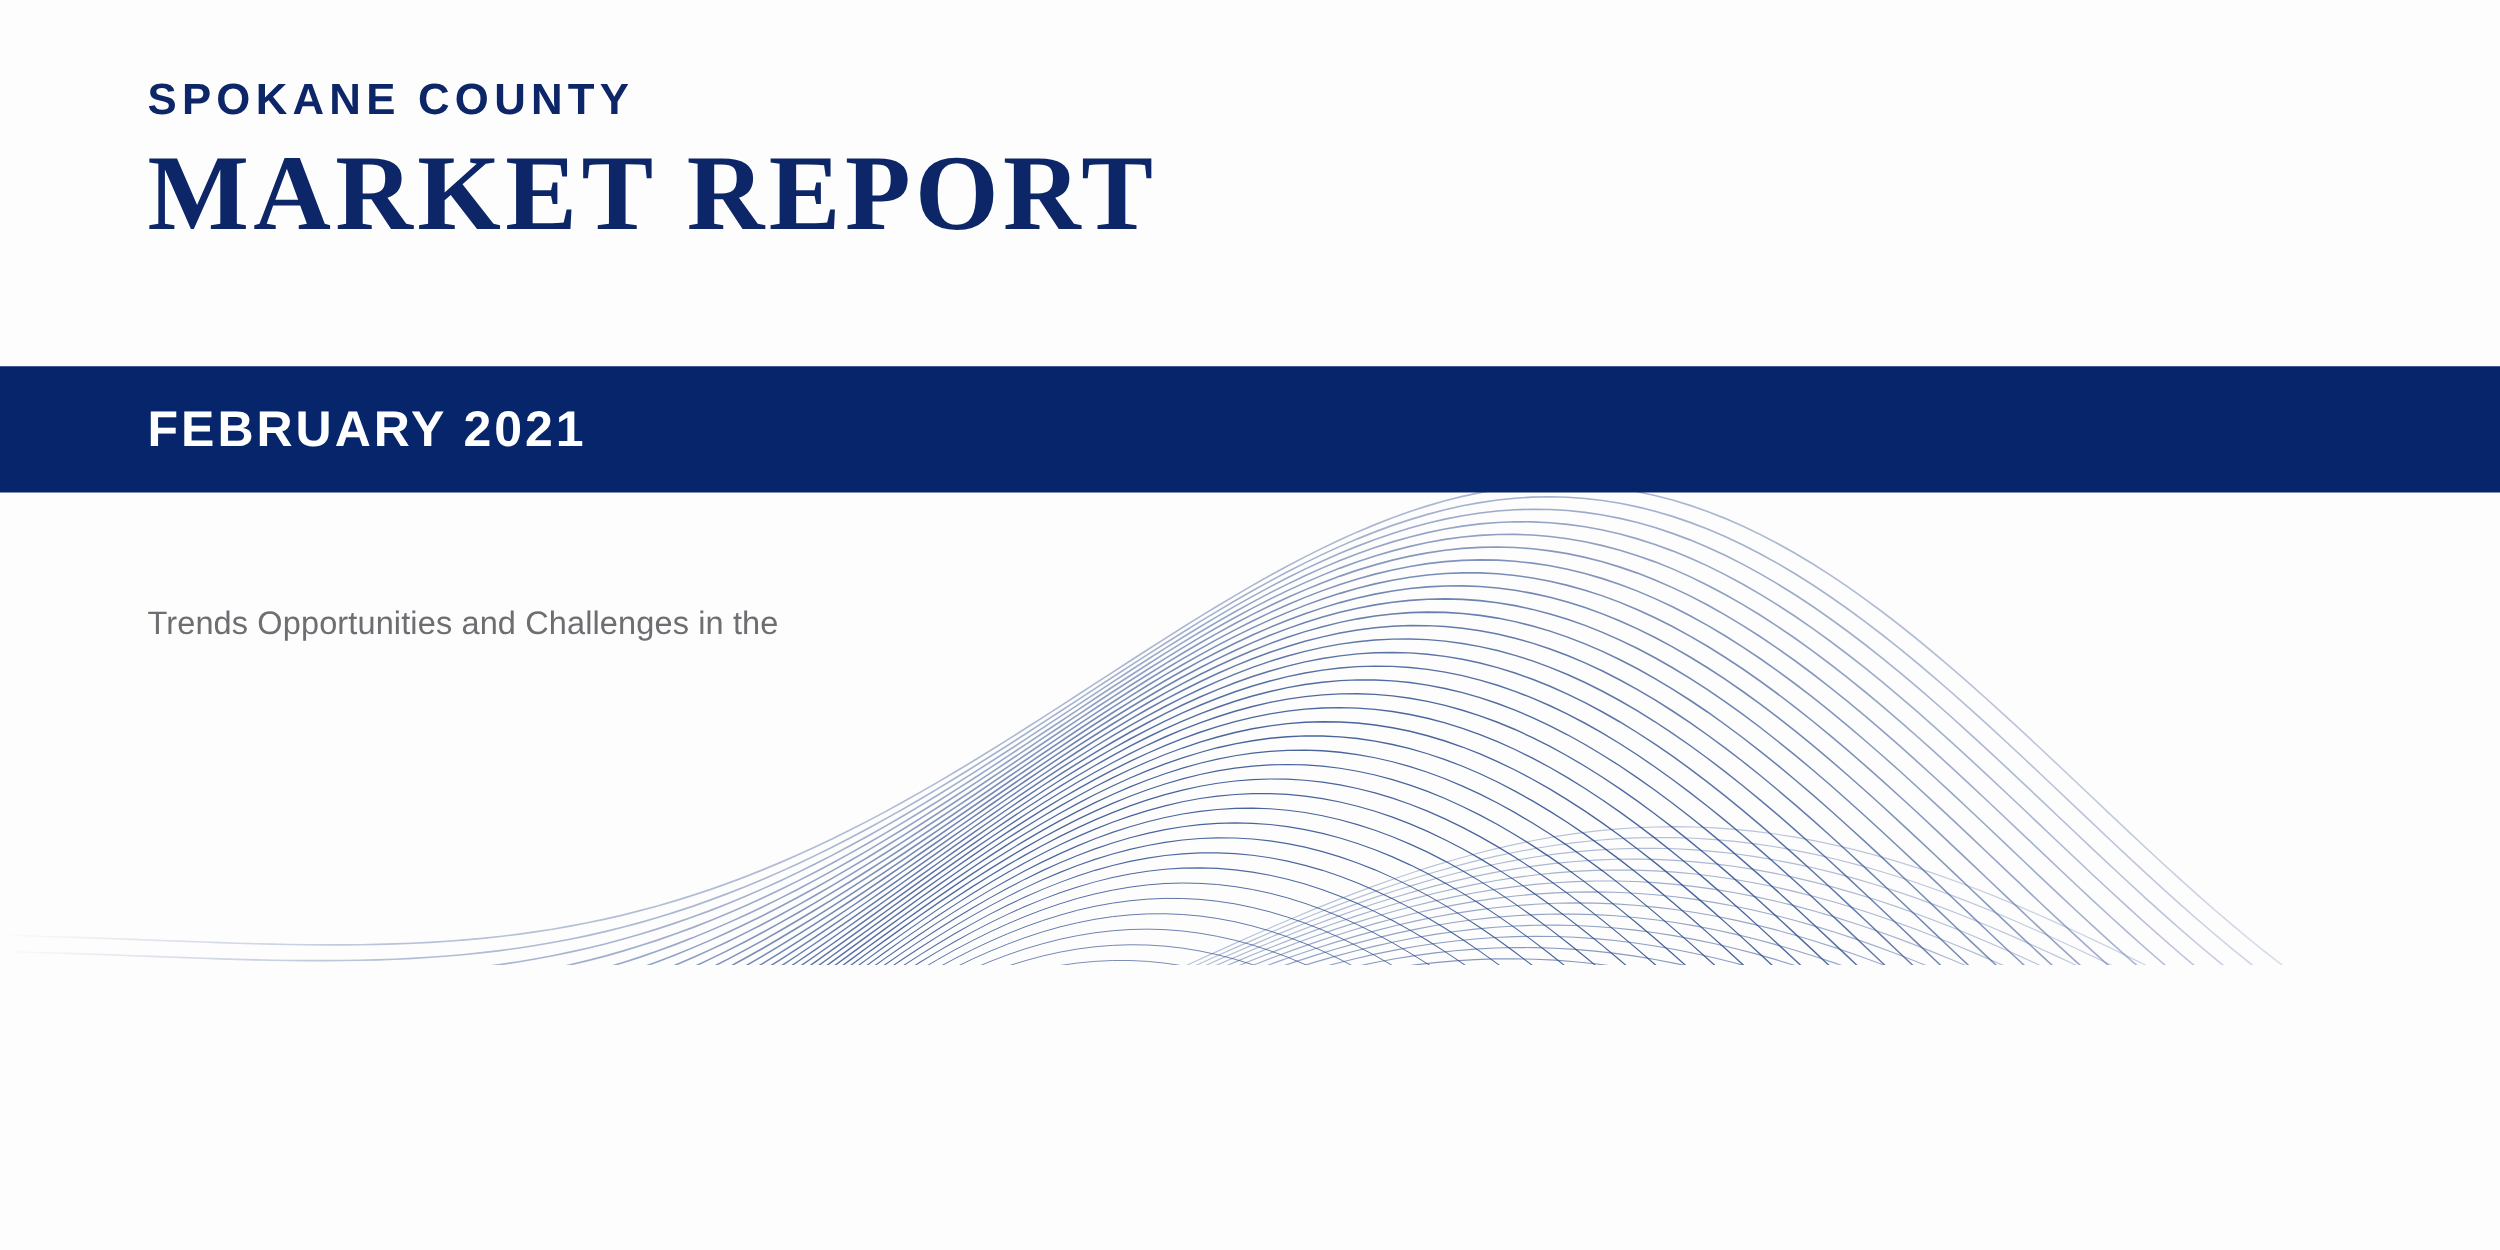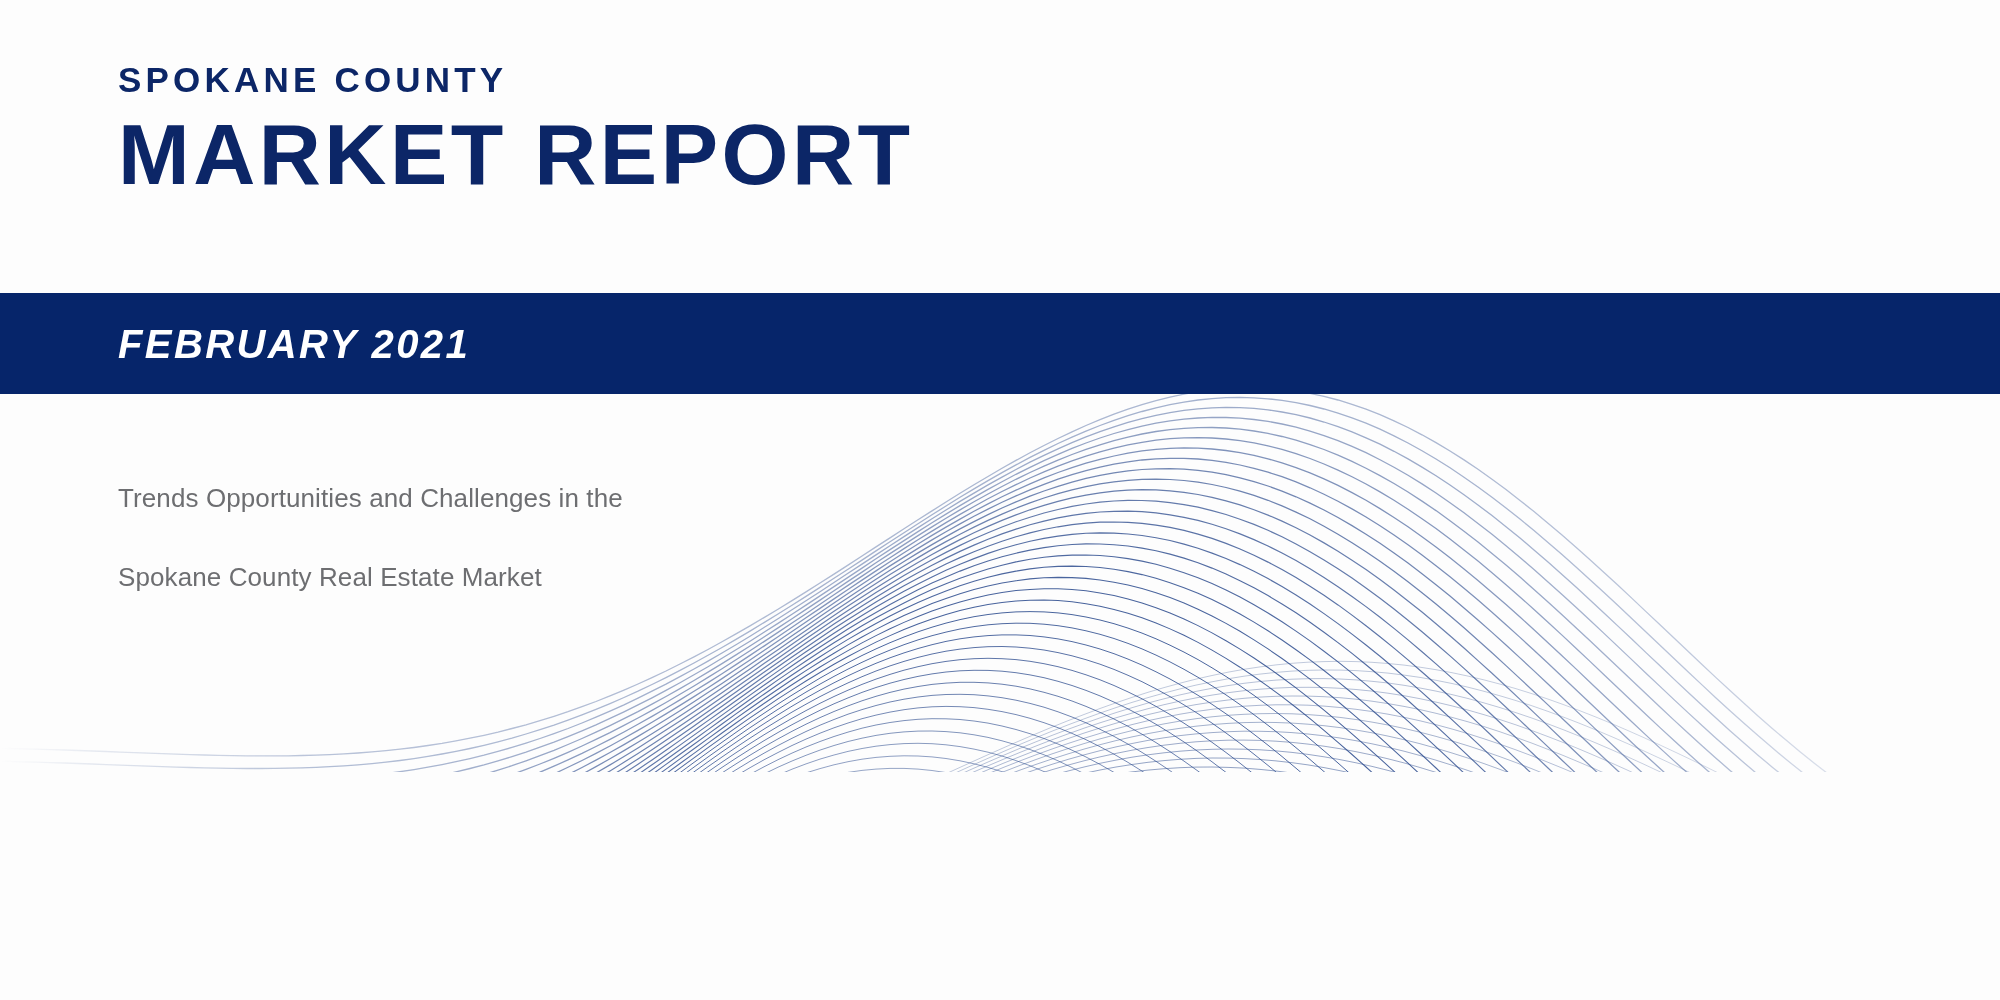--- a/index.html
+++ b/index.html
@@ -59,33 +59,33 @@
   }
 
   .main-title {
     font-size: 86px;
     font-weight: bold;
     letter-spacing: 3.5px;
     color: #0c2667;
     line-height: 1;
     white-space: nowrap;
     margin: 0;
+    font-family: Liberation Serif, serif;
   }
 
   
   .date-banner {
     position: absolute;
     left: 0;
     top: 293px;
     width: 2000px;
     height: 101px;
     background: #06256a;
     display: flex;
     align-items: center;
-    font-style: italic;
   }
   .date-banner-label {
     margin-left: 118px;
     font-size: 40px;
     font-weight: bold;
     letter-spacing: 2.4px;
     color: #ffffff;
     line-height: 1;
     white-space: nowrap;
   }
@@ -231,16 +231,15 @@
     <div class="eyebrow">SPOKANE COUNTY</div>
     <h1 class="main-title">MARKET REPORT</h1>
   </div>
 
   <div class="date-banner">
     <div class="date-banner-label">FEBRUARY 2021</div>
   </div>
 
   <div class="subtitle">
     <span class="subtitle-line">Trends Opportunities and Challenges in the</span>
-    <span class="subtitle-line">Spokane County Real Estate Market</span>
   </div>
 
 </div>
 
 </body></html>

